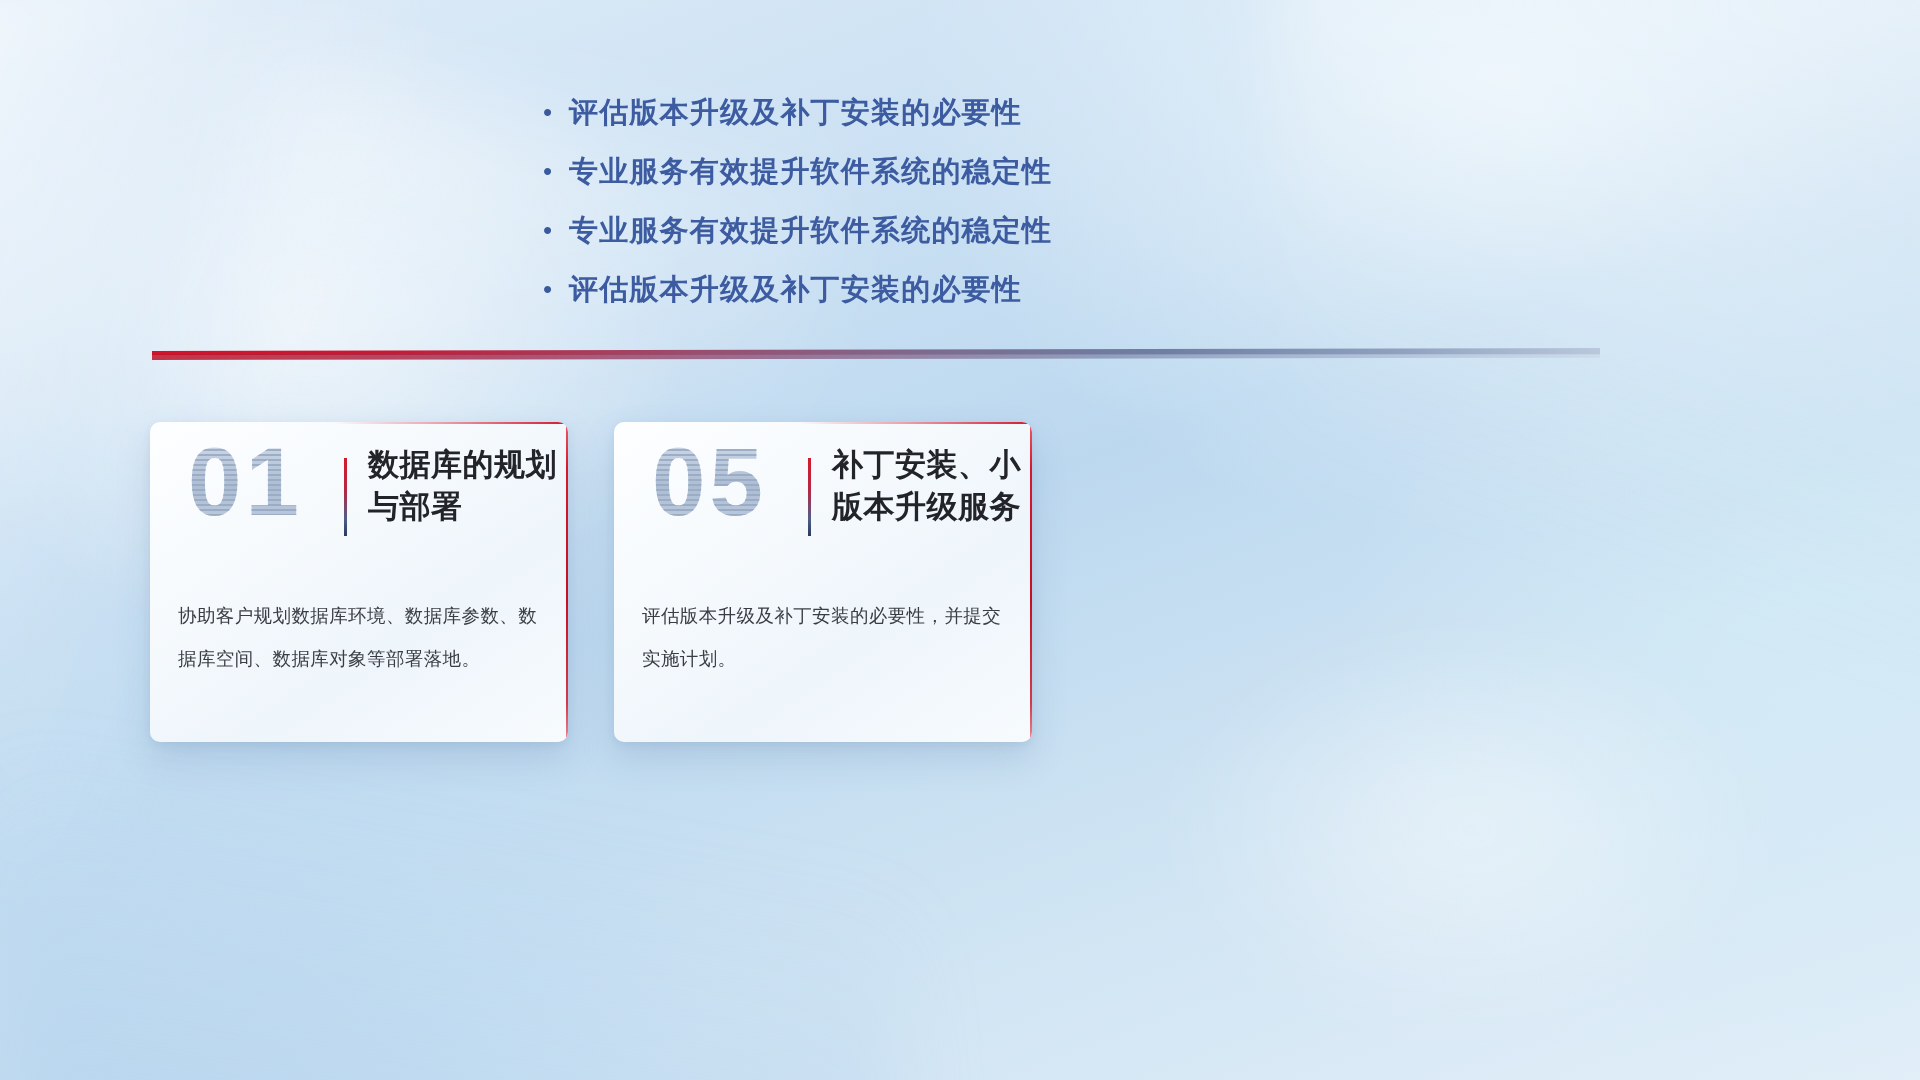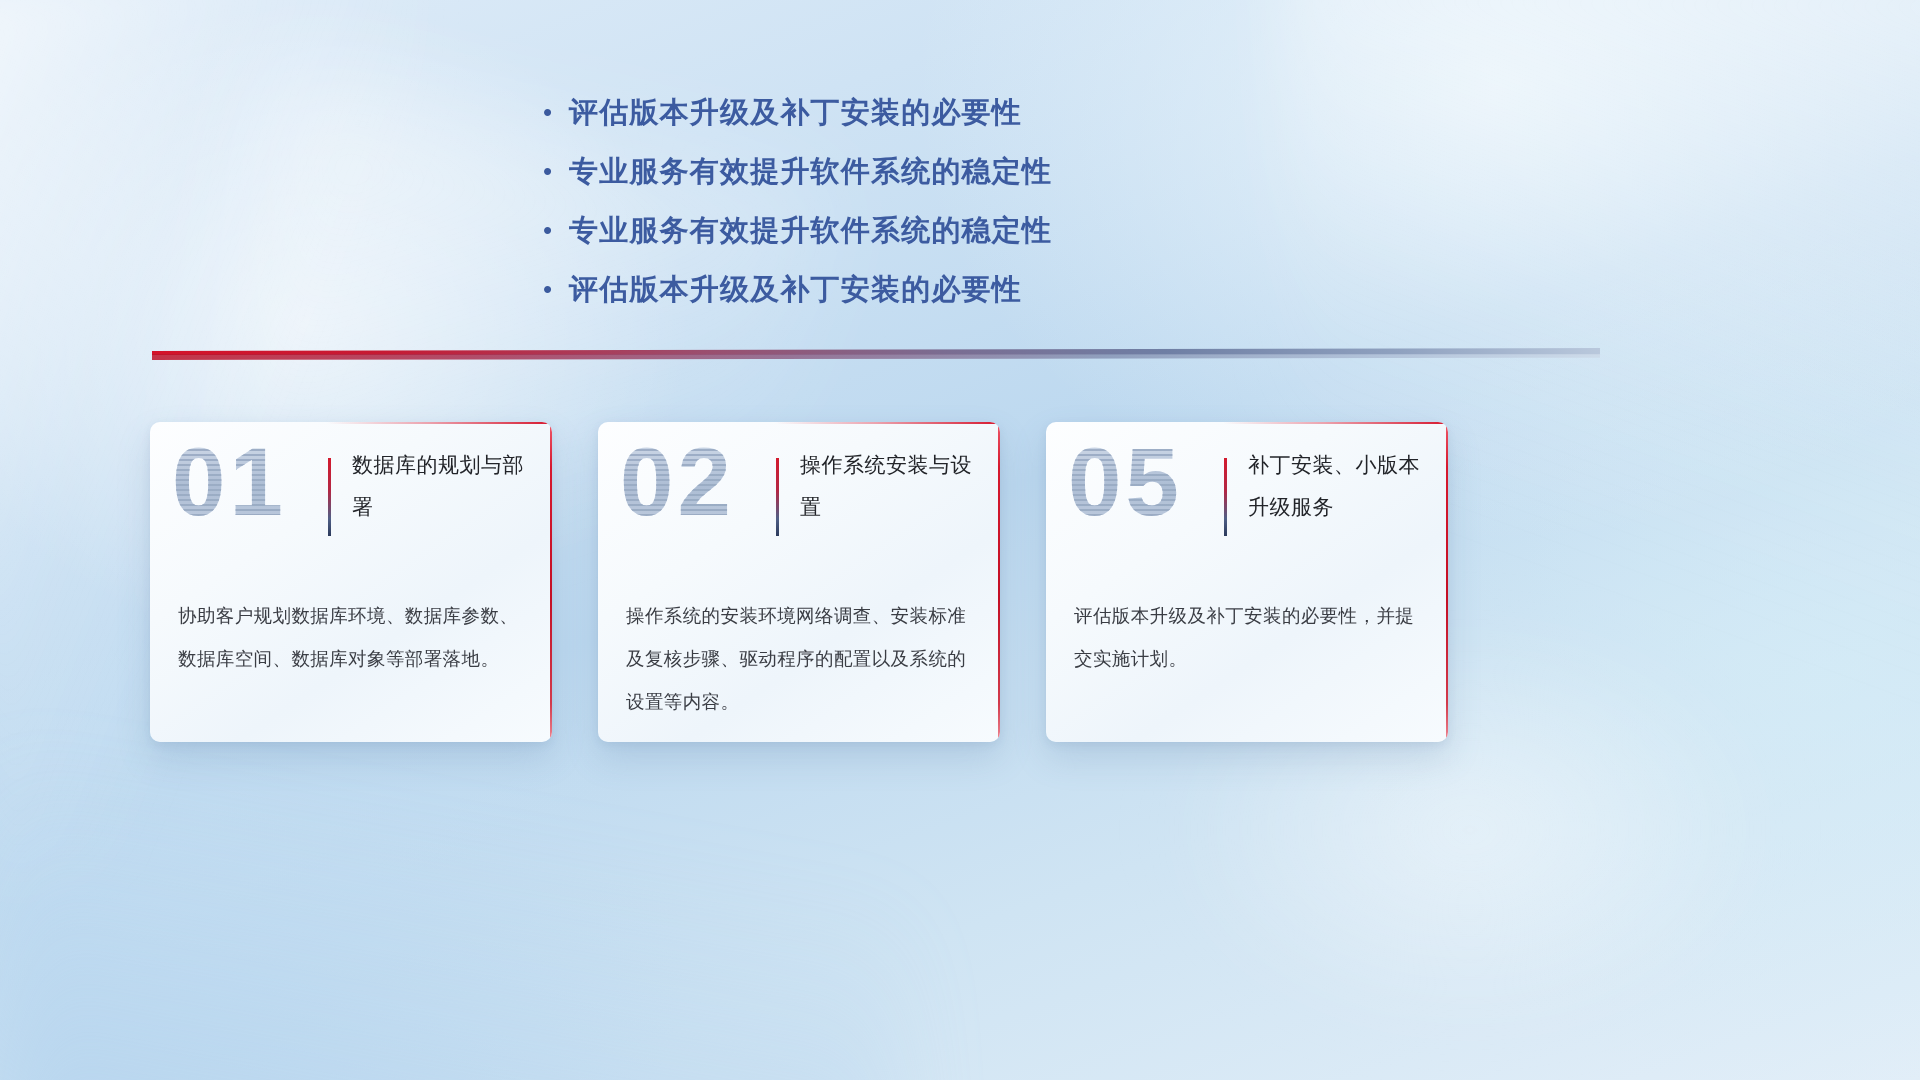--- a/index.html
+++ b/index.html
@@ -122,20 +122,21 @@
     gap: 46px;
   }
   .card {
     position: relative;
     width: 402px;
     height: 320px;
     border-radius: 10px;
     background: linear-gradient(146deg, #fdfeff 0%, #f6fafd 34%, #eef5fb 64%, #f7fbfe 100%);
     box-shadow: 0 16px 34px rgba(90,125,165,0.20), 0 3px 9px rgba(90,125,165,0.12);
     overflow: hidden;
+    padding-left: 16px;
   }
   
   .card-accent-right {
     position: absolute;
     right: 0; top: 0;
     width: 2.5px; height: 100%;
     background: linear-gradient(180deg, #ef5a6b 0%, #d6182e 14%, #c40f25 55%, #d23a4c 88%, #ef8a96 100%);
   }
   .card-accent-top {
     position: absolute;
@@ -176,23 +177,23 @@
     top: 36px;
     width: 3px;
     height: 78px;
     background: linear-gradient(180deg, #d31a2e 0%, #b32744 42%, #4f5f86 78%, #2b3a5c 100%);
   }
   .card-title {
     position: absolute;
     left: 202px;
     top: 22px;
     width: 190px;
-    font-size: 21px;
+    font-size: 31px;
     line-height: 42px;
-    font-weight: 400;
+    font-weight: 700;
     color: #222429;
     letter-spacing: 0.5px;
   }
   .card-body {
     position: absolute;
     left: 28px;
     right: 26px;
     top: 172px;
     font-size: 18.5px;
     line-height: 43px;
@@ -246,30 +247,20 @@
       <div class="card-accent-right"></div>
       <div class="card-accent-top"></div>
       <div class="card-head">
         <div class="card-num">01</div>
         <div class="card-divider"></div>
         <div class="card-title">数据库的规划与部署</div>
       </div>
       <div class="card-body">协助客户规划数据库环境、数据库参数、数据库空间、数据库对象等部署落地。</div>
     </div>
 
-    <div class="card">
-      <div class="card-accent-right"></div>
-      <div class="card-accent-top"></div>
-      <div class="card-head">
-        <div class="card-num">02</div>
-        <div class="card-divider"></div>
-        <div class="card-title">操作系统安装与设置</div>
-      </div>
-      <div class="card-body">操作系统的安装环境网络调查、安装标准及复核步骤、驱动程序的配置以及系统的设置等内容。</div>
-    </div>
 
     <div class="card">
       <div class="card-accent-right"></div>
       <div class="card-accent-top"></div>
       <div class="card-head">
         <div class="card-num">05</div>
         <div class="card-divider"></div>
         <div class="card-title">补丁安装、小版本升级服务</div>
       </div>
       <div class="card-body">评估版本升级及补丁安装的必要性，并提交实施计划。</div>

